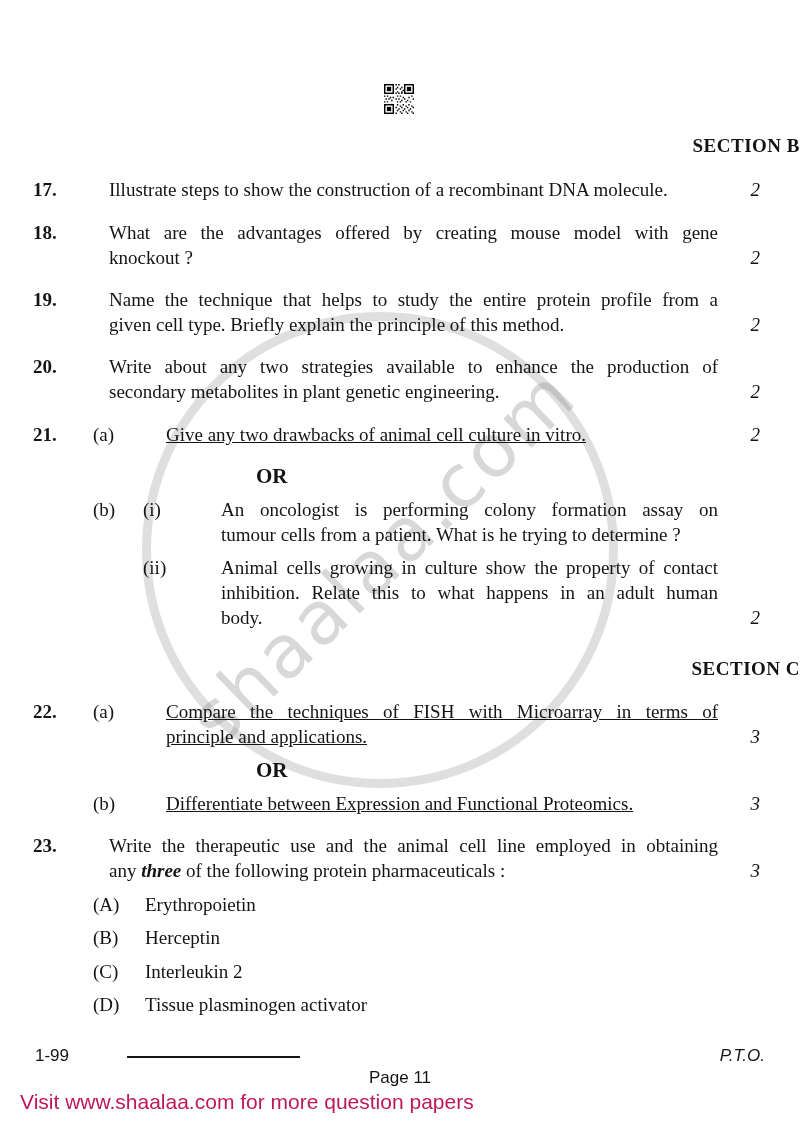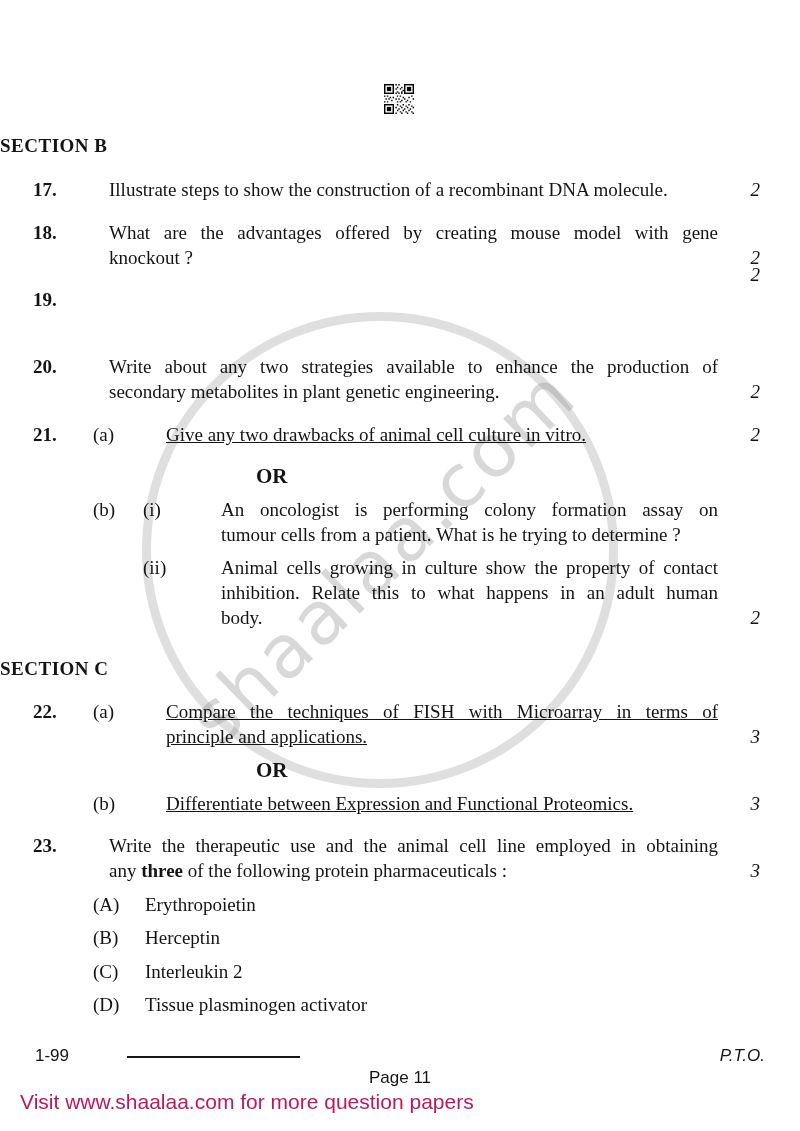--- a/index.html
+++ b/index.html
@@ -15,37 +15,37 @@
   .wm-text {
     position:absolute; left:382px; top:556px; z-index:0;
     transform:translate(-50%,-50%) rotate(-44deg);
     font-family:"DejaVu Sans", sans-serif; font-size:74px; letter-spacing:3px;
     color:rgba(140,140,140,0.34); white-space:nowrap;
   }
   
   .content { position:absolute; left:0; top:0; width:800px; height:1131px; z-index:1; }
   .qr { position:absolute; left:384px; top:84px; width:30px; height:30px; }
   .sec {
-    position:absolute; left:0; width:800px; text-align:left;
+    position:absolute; left:0; width:800px; text-align:right;
     font-weight:bold; font-size:19px; letter-spacing:0.5px; line-height:25px;
   }
   .q { position:absolute; left:33px; width:727px; }
   .qnum { position:absolute; left:0; top:0; font-weight:bold; font-size:19px; line-height:25px; }
   .qtext { margin-left:60px; width:625px; font-size:19px; position:relative; }
   .line { line-height:25px;margin-left:16px; }
   .j { text-align:justify; text-align-last:justify; }
   .qmarks { position:absolute; right:0; bottom:0; font-style:italic; font-size:19px; line-height:25px; }
   .sublabel { position:absolute; left:0; top:0; font-size:19px; line-height:25px; }
   .subtext { margin-left:57px; width:568px;text-decoration:underline; }
   .sub2label { position:absolute; left:50px; top:0; font-size:19px; line-height:25px; }
   .sub2text { margin-left:112px; width:513px; }
   .optlabel { position:absolute; left:0; top:0; font-size:19px; line-height:25px; }
   .opttext { margin-left:52px; width:573px; }
   .or { position:absolute; left:256px; font-weight:bold; font-size:21px; line-height:25px; }
-  .bi { font-weight:bold; }
+  .bi { font-weight:bold; font-style:italic; }
   .footer-code { position:absolute; left:35px; top:1045px; font-family:"Liberation Sans",sans-serif; font-size:17px; line-height:22px; }
   .footer-rule { position:absolute; left:127px; top:1056px; width:173px; border-top:2px solid #161616; }
   .footer-page { position:absolute; left:0; top:1067px; width:800px; text-align:center; font-family:"Liberation Sans",sans-serif; font-size:17px; line-height:22px; }
   .footer-pto { position:absolute; right:35px; top:1045px; font-family:"Liberation Sans",sans-serif; font-style:italic; font-size:17px; line-height:22px; }
   .banner { position:absolute; left:20px; top:1090px; font-family:"Liberation Sans",sans-serif; font-size:21px; color:#be185d; }
 </style>
 </head>
 <body>
 
 <div class="page">
@@ -88,20 +88,24 @@
       <span class="qnum">18.</span>
       <div class="qtext">
         <div class="line j">What are the advantages offered by creating mouse model with gene</div>
         <div class="line">knockout ?</div>
       </div>
       <span class="qmarks">2</span>
     </div>
 
     <div class="q" style="top:287px">
       <span class="qnum">19.</span>
+      <div class="qtext">
+        <div class="line j">Name the technique that helps to study the entire protein profile from a</div>
+        <div class="line">given cell type. Briefly explain the principle of this method.</div>
+      </div>
       <span class="qmarks">2</span>
     </div>
 
     <div class="q" style="top:354px">
       <span class="qnum">20.</span>
       <div class="qtext">
         <div class="line j">Write about any two strategies available to enhance the production of</div>
         <div class="line">secondary metabolites in plant genetic engineering.</div>
       </div>
       <span class="qmarks">2</span>

